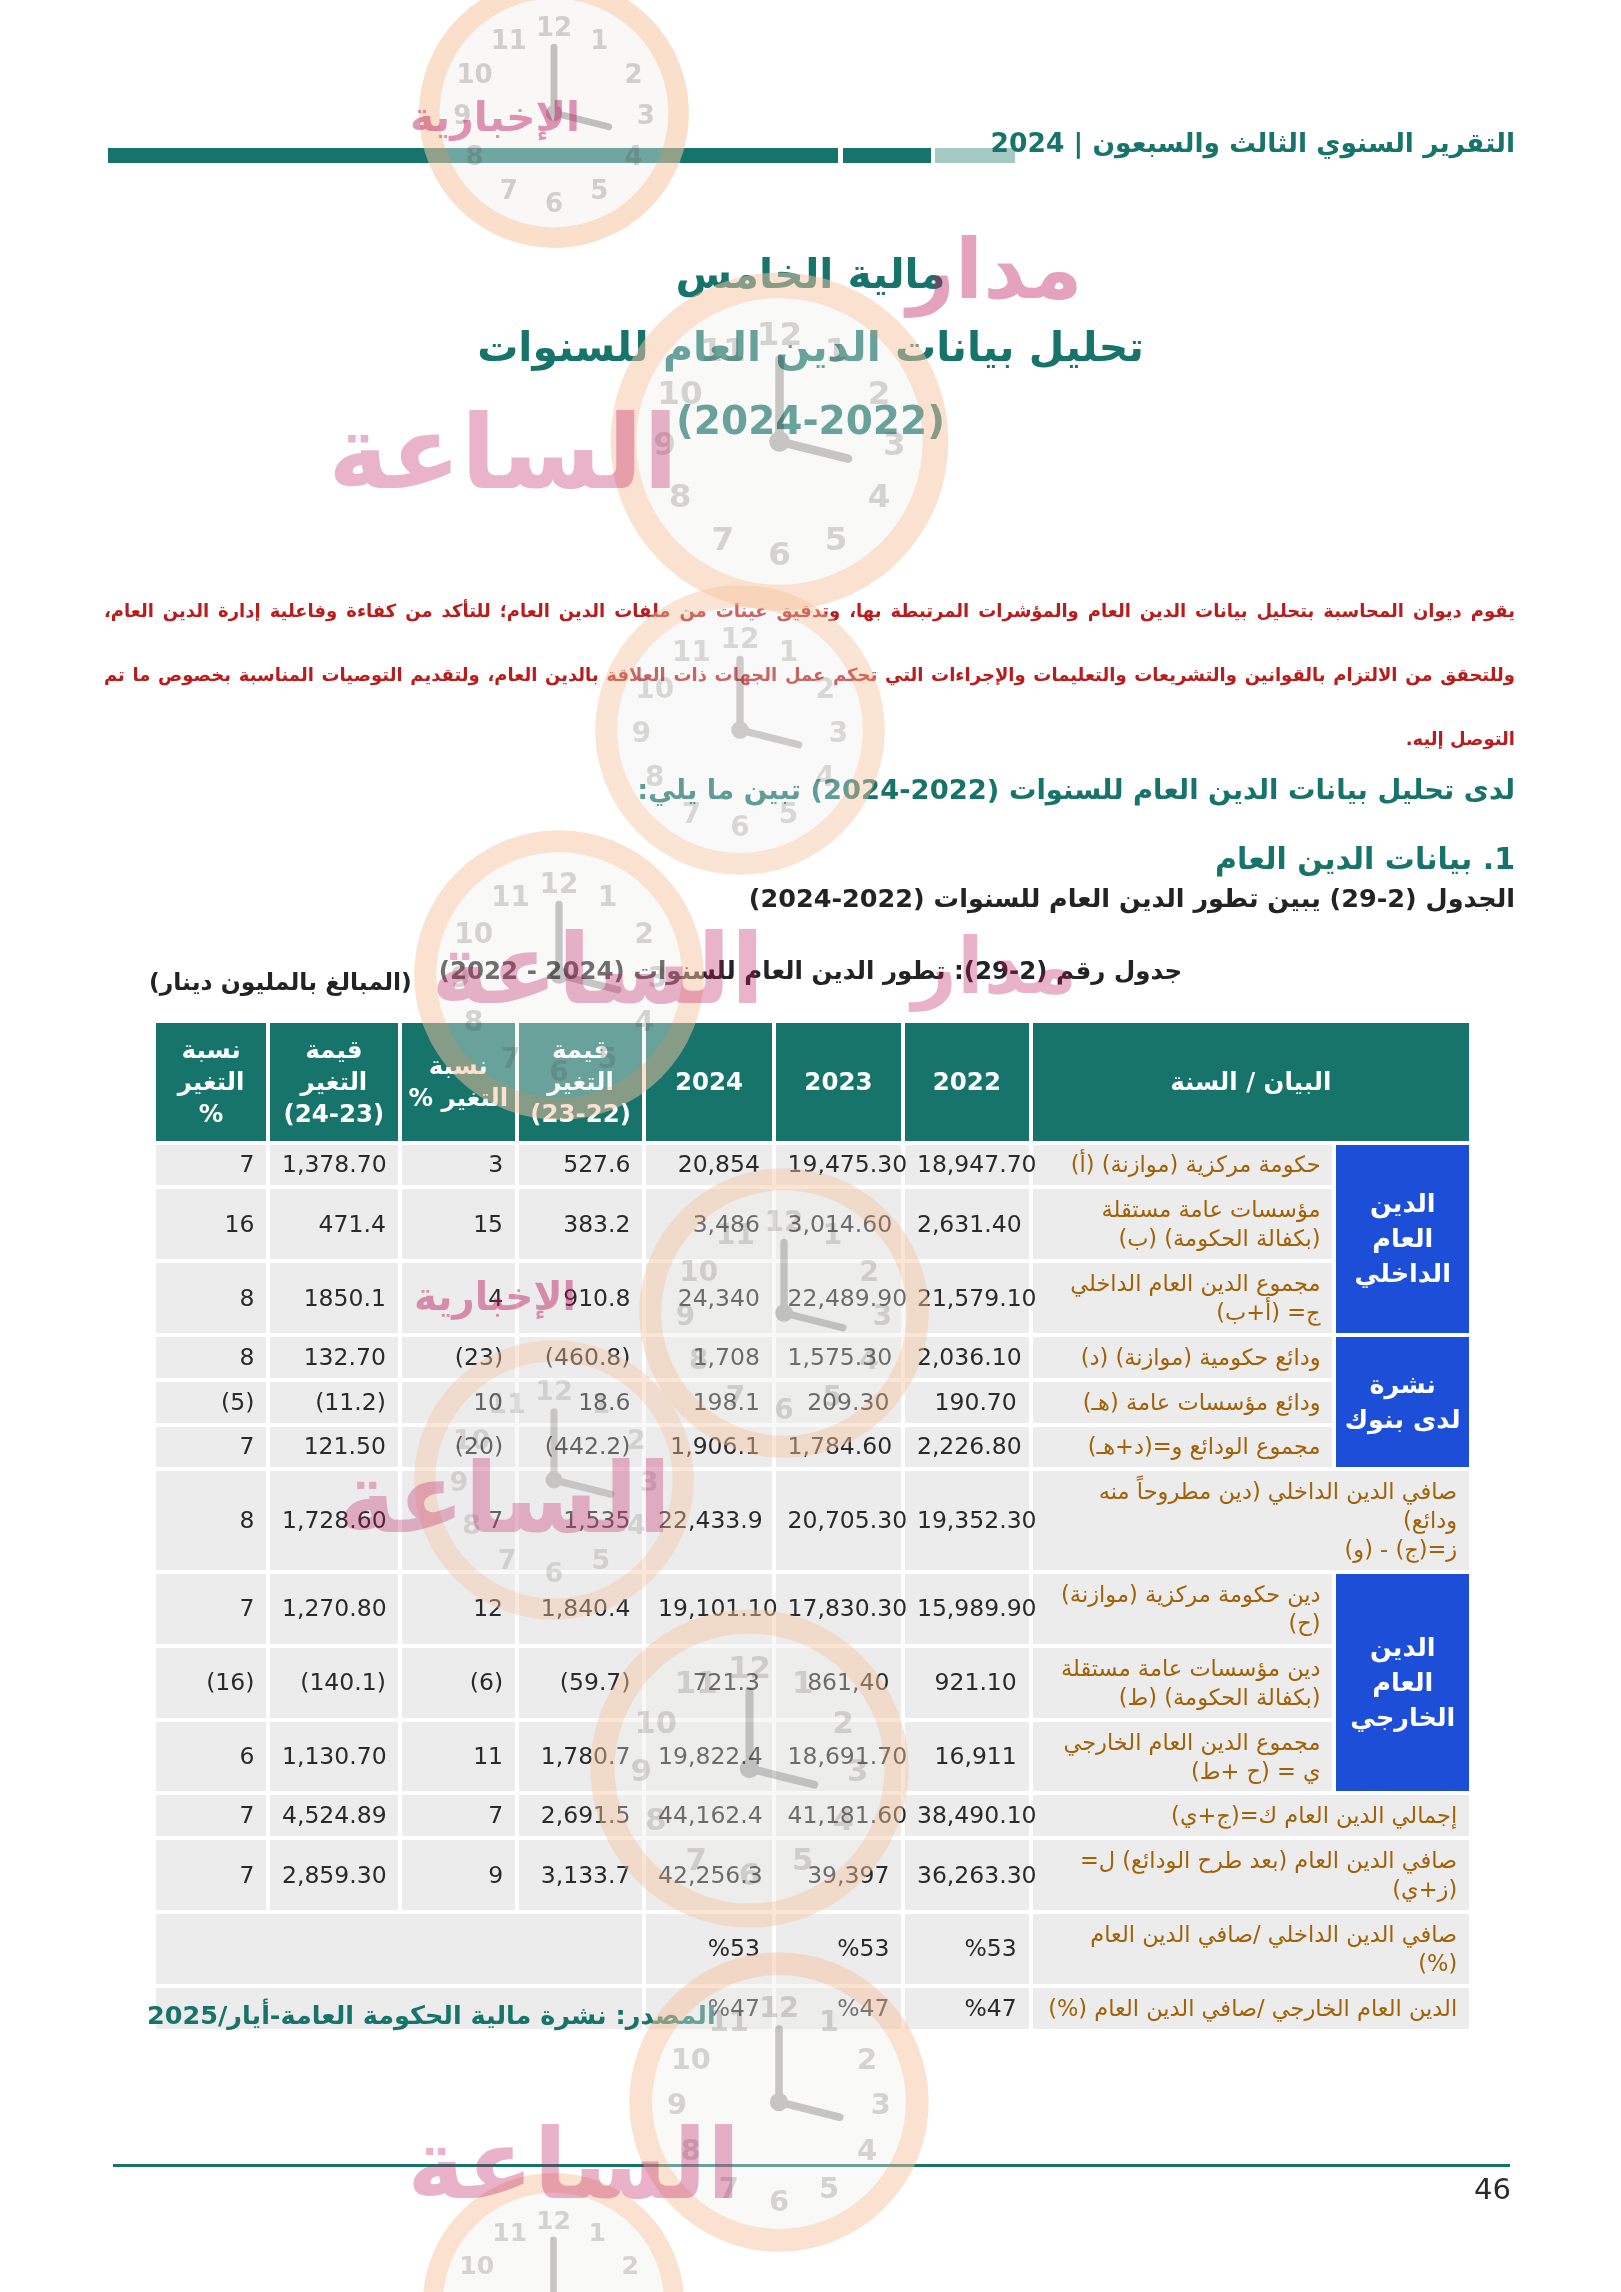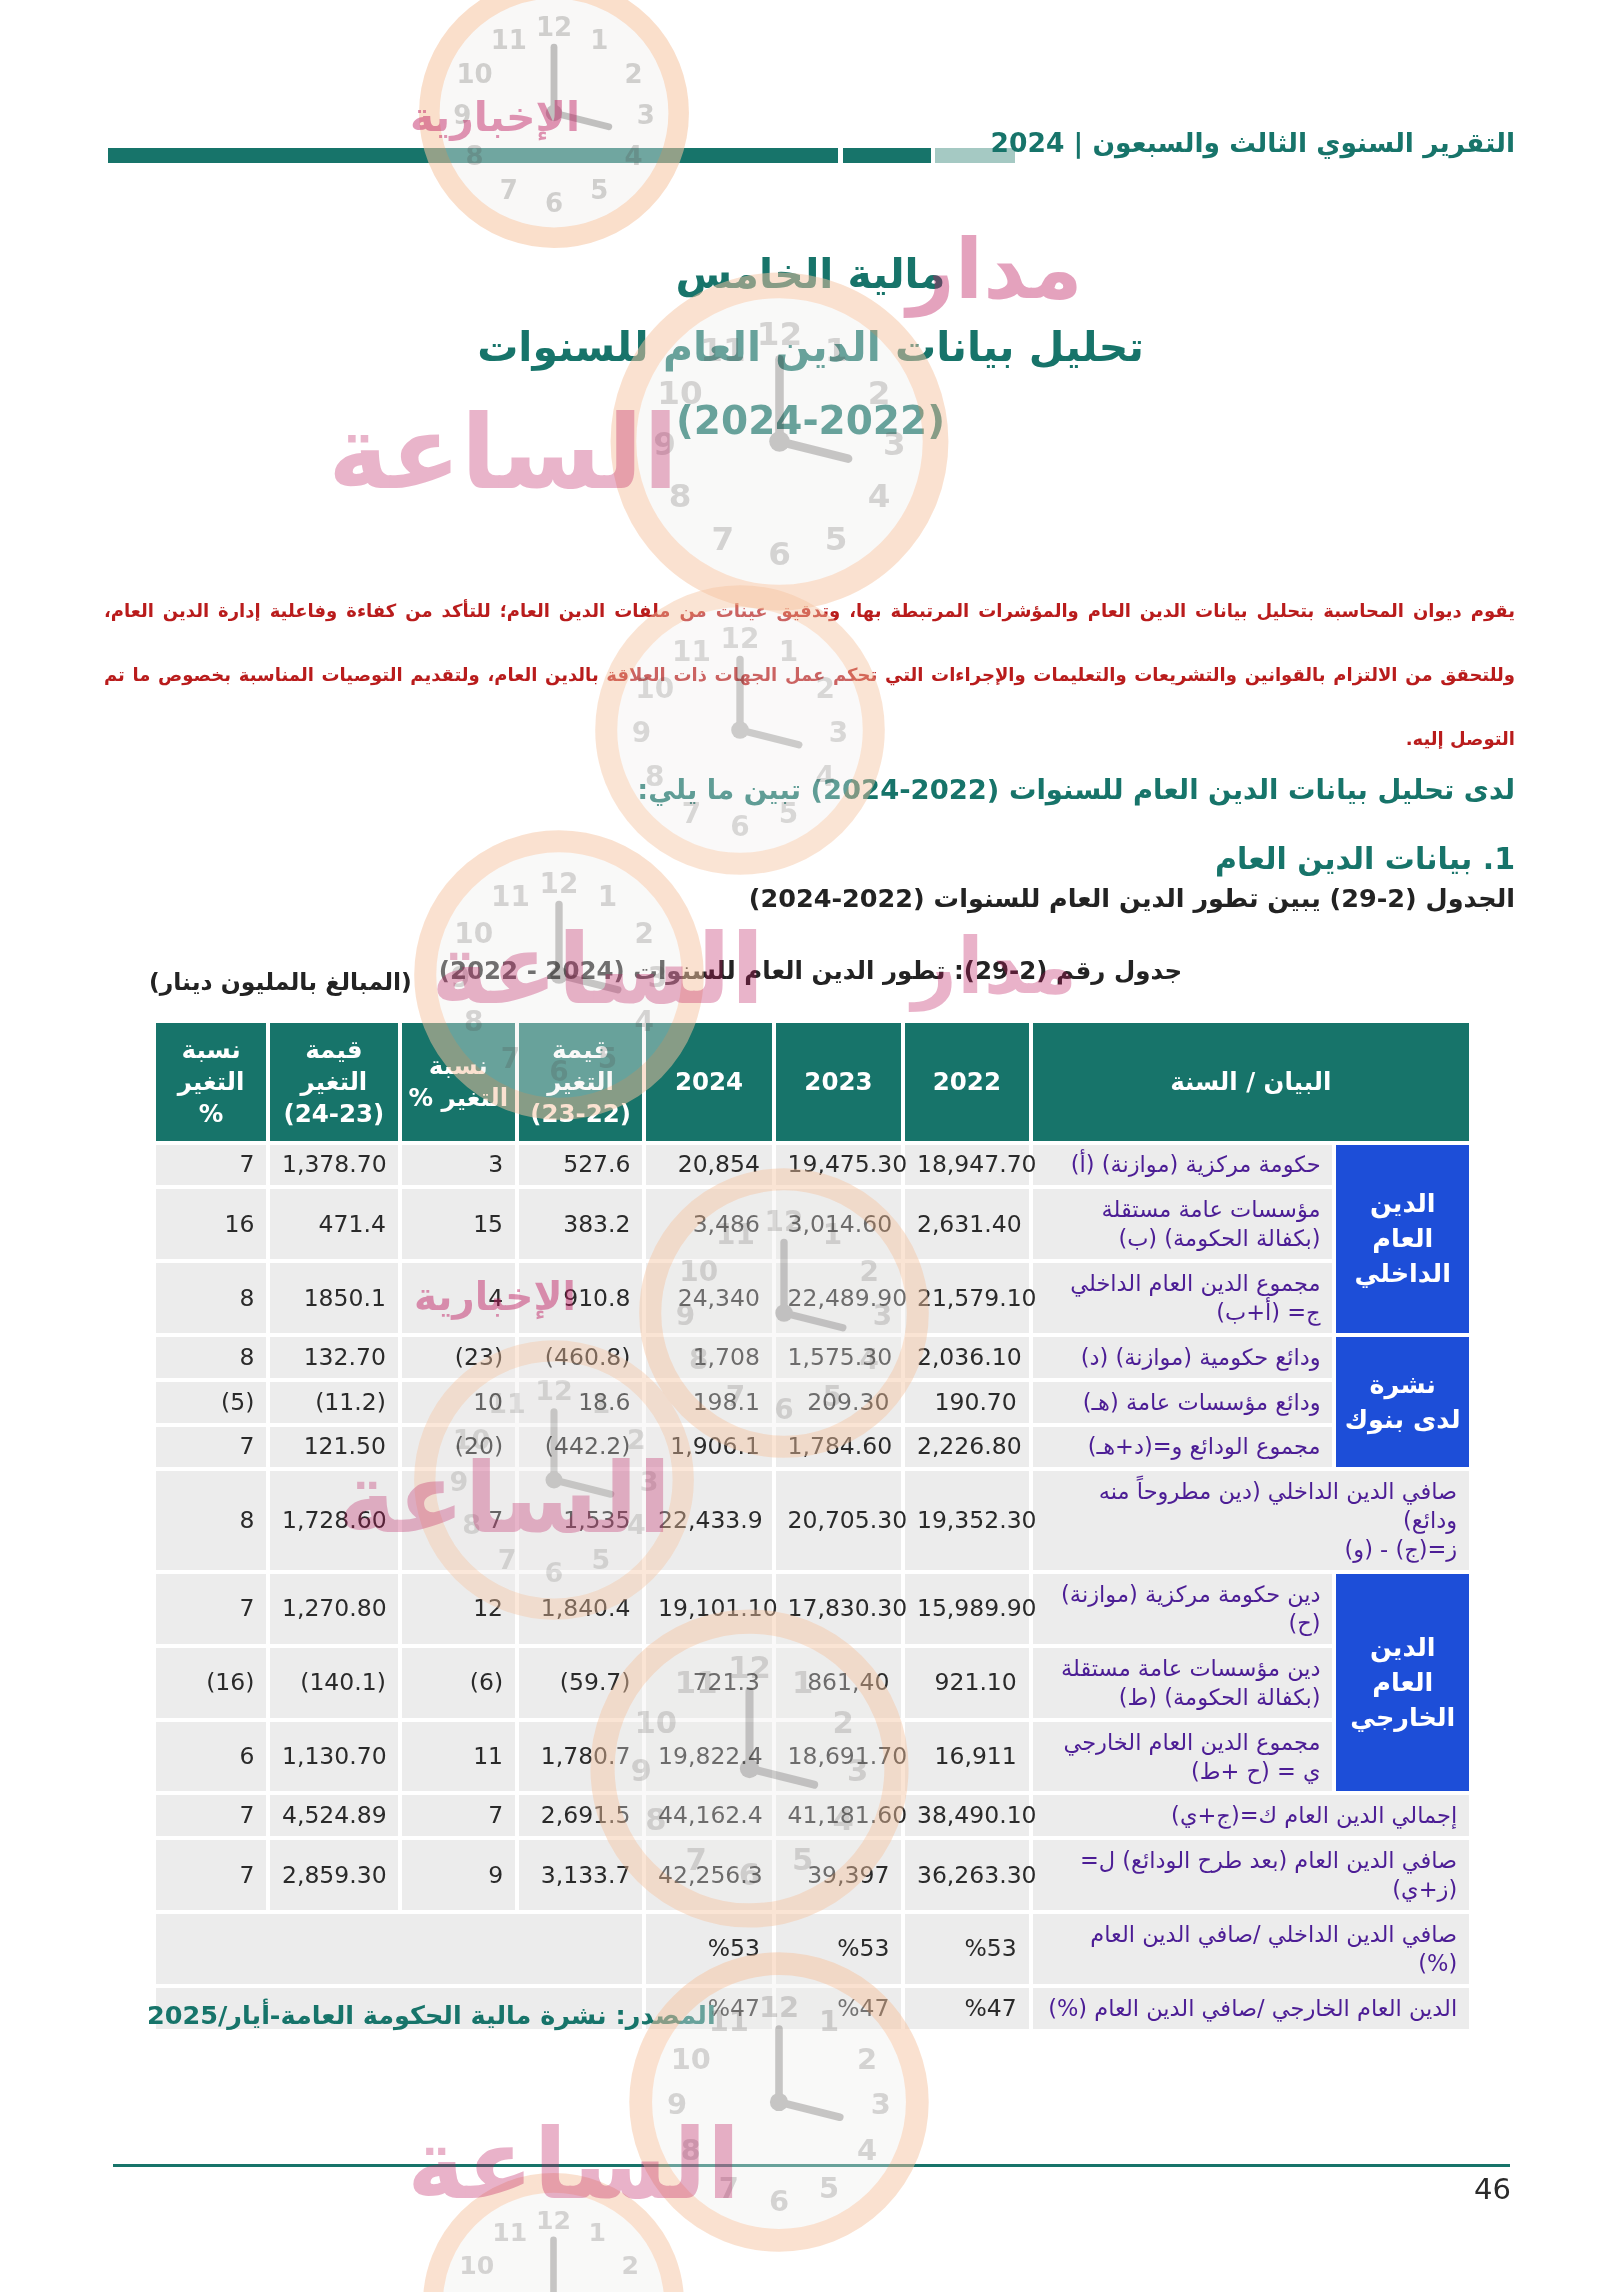--- a/index.html
+++ b/index.html
@@ -27,21 +27,21 @@
   .caption-row{position:absolute;top:956px;left:149px;width:1323px;height:39px;}
   .caption{position:absolute;left:0;right:0;text-align:center;font-size:24.5px;font-weight:600;color:#232323;}
   .units{position:absolute;left:0;top:12px;font-size:23.5px;font-weight:600;color:#232323;}
 
   
   .debt-table{position:absolute;top:1019px;right:148px;width:1321px;border-collapse:separate;border-spacing:4.9px;table-layout:fixed;}
   .debt-table th,.debt-table td{vertical-align:middle;}
   .debt-table thead th{background:#17746a;color:#ffffff;font-weight:bold;font-size:24.5px;line-height:32px;padding:7.8px 5.9px;text-align:center;white-space:pre-line;height:102px;}
   .debt-table td{background:#ececec;font-size:23.5px;line-height:29px;padding:5.9px 11.8px;}
   .debt-table td.num{direction:ltr;text-align:right;color:#2a2a2a;}
-  .debt-table td.label{text-align:right;font-size:22.5px;line-height:29px;white-space:pre-line;color:#4c1d95;}
+  .debt-table td.label{text-align:right;font-size:22.5px;line-height:29px;white-space:pre-line;color:#a16207;}
   .debt-table th.group{background:#1d4ed8;color:#ffffff;font-weight:bold;font-size:25.5px;line-height:35px;padding:5.9px 7.8px;text-align:center;}
   .debt-table td.empty{background:#ececec;}
 
   .source-line{position:absolute;top:2000px;left:147px;font-size:25.5px;font-weight:600;color:#17746a;}
   .bottom-rule{position:absolute;top:2164px;left:113px;width:1397px;height:2.9px;background:#17746a;}
   .page-number{position:absolute;top:2172px;right:110px;font-size:29px;color:#2a2a2a;}
 
   
   .watermark{position:absolute;inset:0;z-index:30;pointer-events:none;}
   .wm-clock{position:absolute;}

